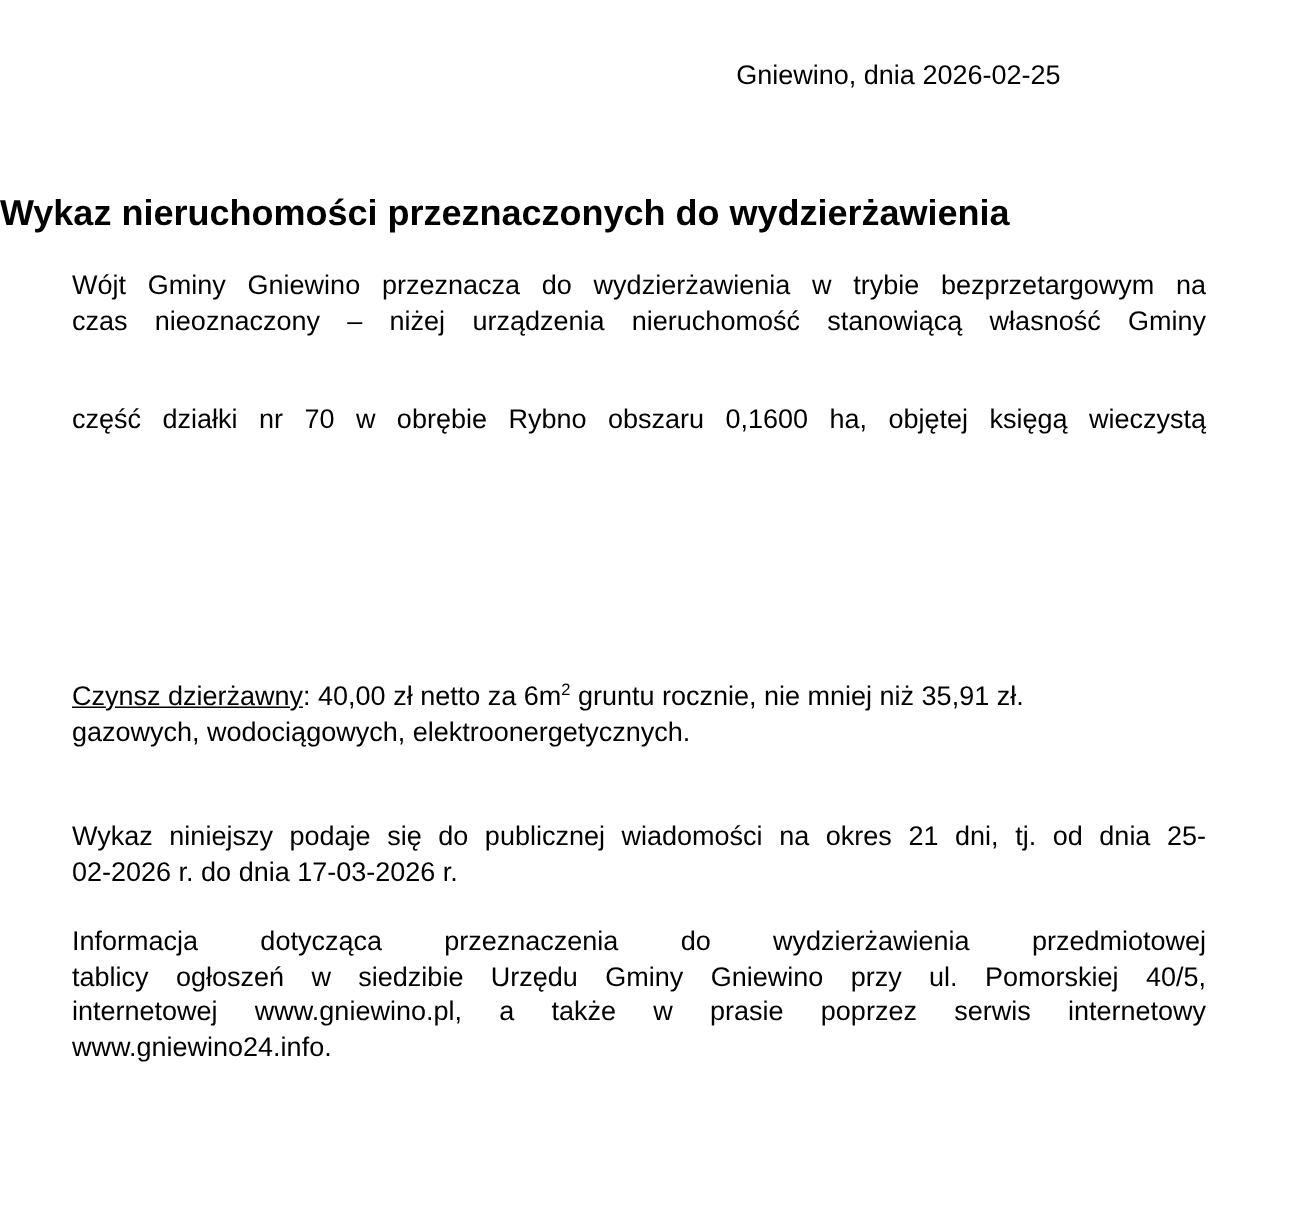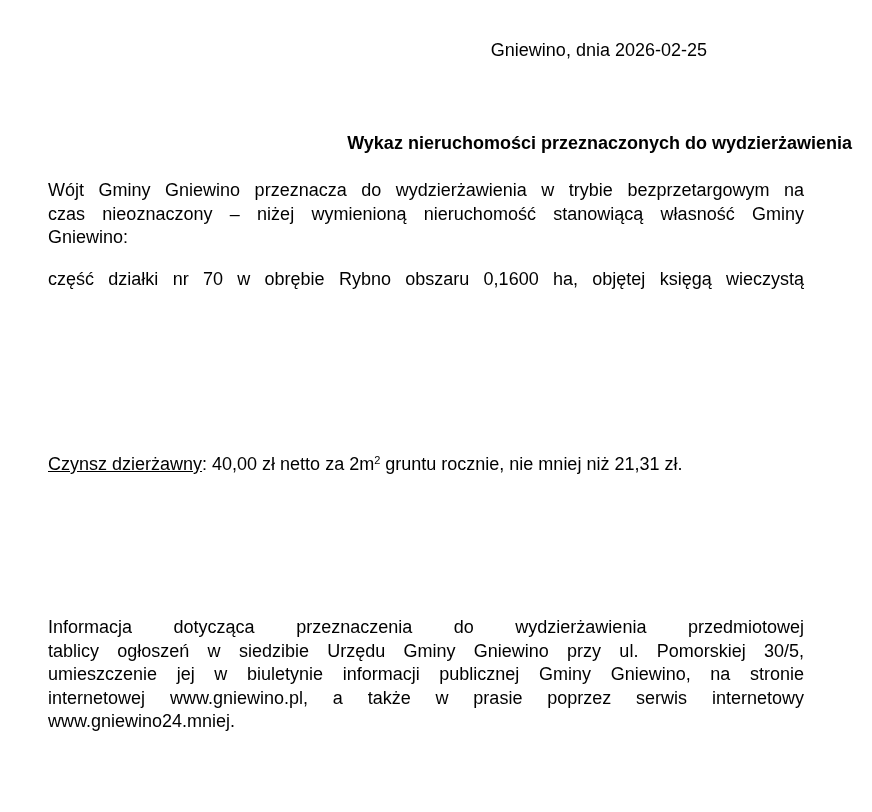--- a/index.html
+++ b/index.html
@@ -26,23 +26,23 @@
     right: 72px;
     font-size: 18px;
     line-height: 24px;
     white-space: nowrap;
   }
   .title {
     position: absolute;
     top: 131px;
     left: 0;
     width: 852px;
-    text-align: right;
+    text-align: left;
     font-weight: bold;
-    font-size: 18px;
+    font-size: 24px;
     line-height: 24px;
     white-space: nowrap;
   }
   .para {
     position: absolute;
     left: 48px;
     width: 756px;
     font-size: 18px;
     line-height: 23.5px;
   }
@@ -74,35 +74,38 @@
 <body>
 
 <div class="page">
 
   <div class="date">Gniewino, dnia 2026-02-25</div>
 
   <div class="title">Wykaz nieruchomości przeznaczonych do wydzierżawienia</div>
 
   <div class="para" id="p1">
     <span class="line j">Wójt Gminy Gniewino przeznacza do wydzierżawienia w trybie bezprzetargowym na</span>
-    <span class="line j">czas nieoznaczony – niżej  wymienioną nieruchomość stanowiącą własność Gminy</span>
-    <span class="line">Gniewino:</span>
+    <span class="line j">czas nieoznaczony – niżej  urządzenia nieruchomość stanowiącą własność Gminy</span>
   </div>
 
   <div class="para" id="p2">
     <span class="line j">część działki nr 70 w obrębie Rybno obszaru 0,1600 ha, objętej księgą wieczystą</span>
   </div>
 
 
   <div class="para" id="p4">
-    <span class="line"><span class="u">Czynsz dzierżawny</span><span>: 40,00 zł netto za 2m</span><sup>2</sup><span> gruntu rocznie, nie mniej niż 21,31 zł.</span></span>
+    <span class="line"><span class="u">Czynsz dzierżawny</span><span>: 40,00 zł netto za 6m</span><sup>2</sup><span> gruntu rocznie, nie mniej niż 35,91 zł.</span></span>
+    <span class="line">gazowych, wodociągowych, elektroonergetycznych.</span>
   </div>
 
+  <div class="para" id="p5">
+    <span class="line j">Wykaz niniejszy podaje się do publicznej wiadomości na okres 21 dni, tj. od dnia 25-</span>
+    <span class="line">02-2026 r. do dnia 17-03-2026 r.</span>
+  </div>
 
   <div class="para" id="p6">
     <span class="line j">Informacja dotycząca przeznaczenia do wydzierżawienia przedmiotowej</span>
-    <span class="line j">tablicy ogłoszeń w siedzibie Urzędu Gminy Gniewino przy ul. Pomorskiej 30/5,</span>
-    <span class="line j">umieszczenie jej w biuletynie informacji publicznej Gminy Gniewino, na stronie</span>
+    <span class="line j">tablicy ogłoszeń w siedzibie Urzędu Gminy Gniewino przy ul. Pomorskiej 40/5,</span>
     <span class="line j">internetowej www.gniewino.pl, a także w prasie poprzez serwis internetowy</span>
-    <span class="line">www.gniewino24.mniej.</span>
+    <span class="line">www.gniewino24.info.</span>
   </div>
 
 </div>
 
 </body></html>

